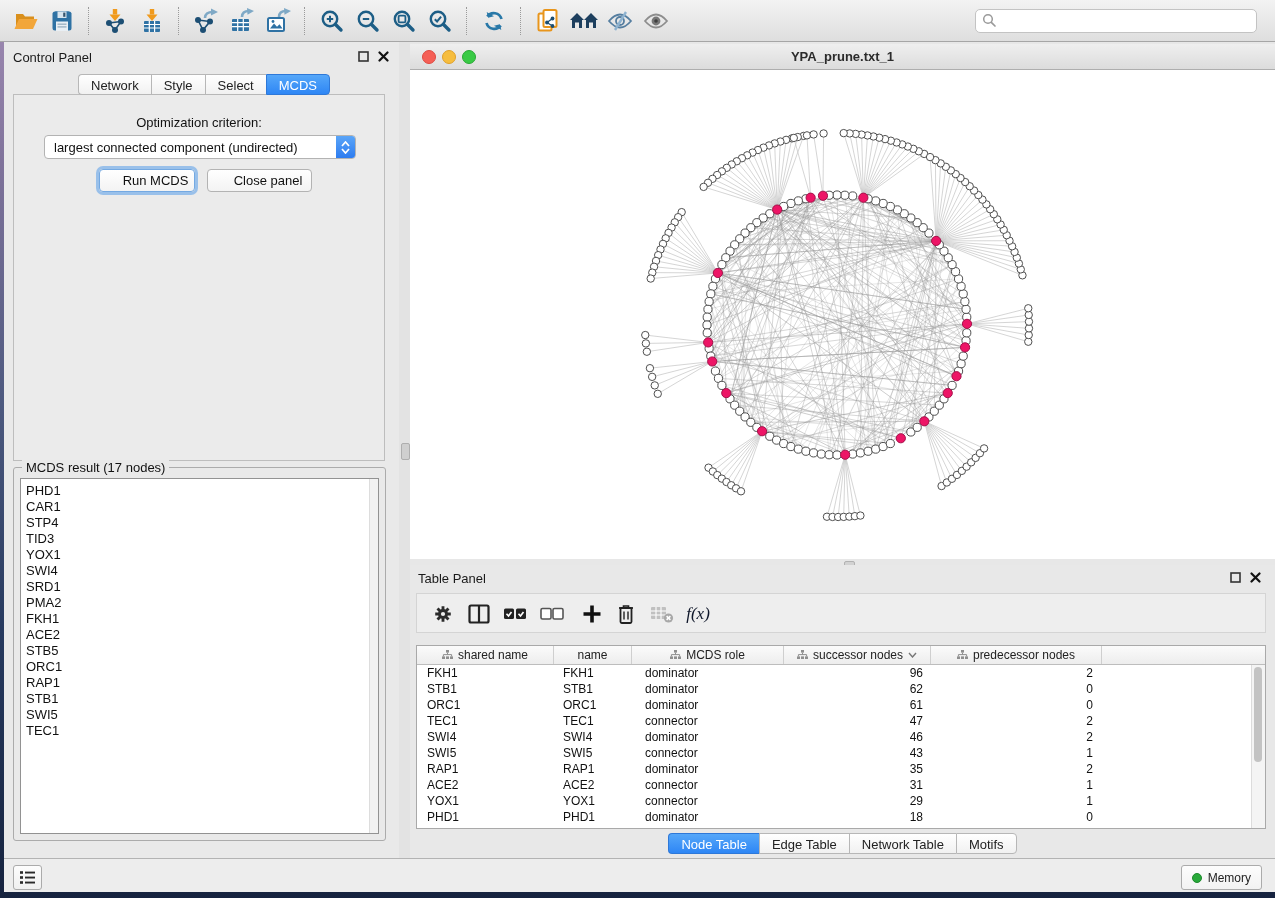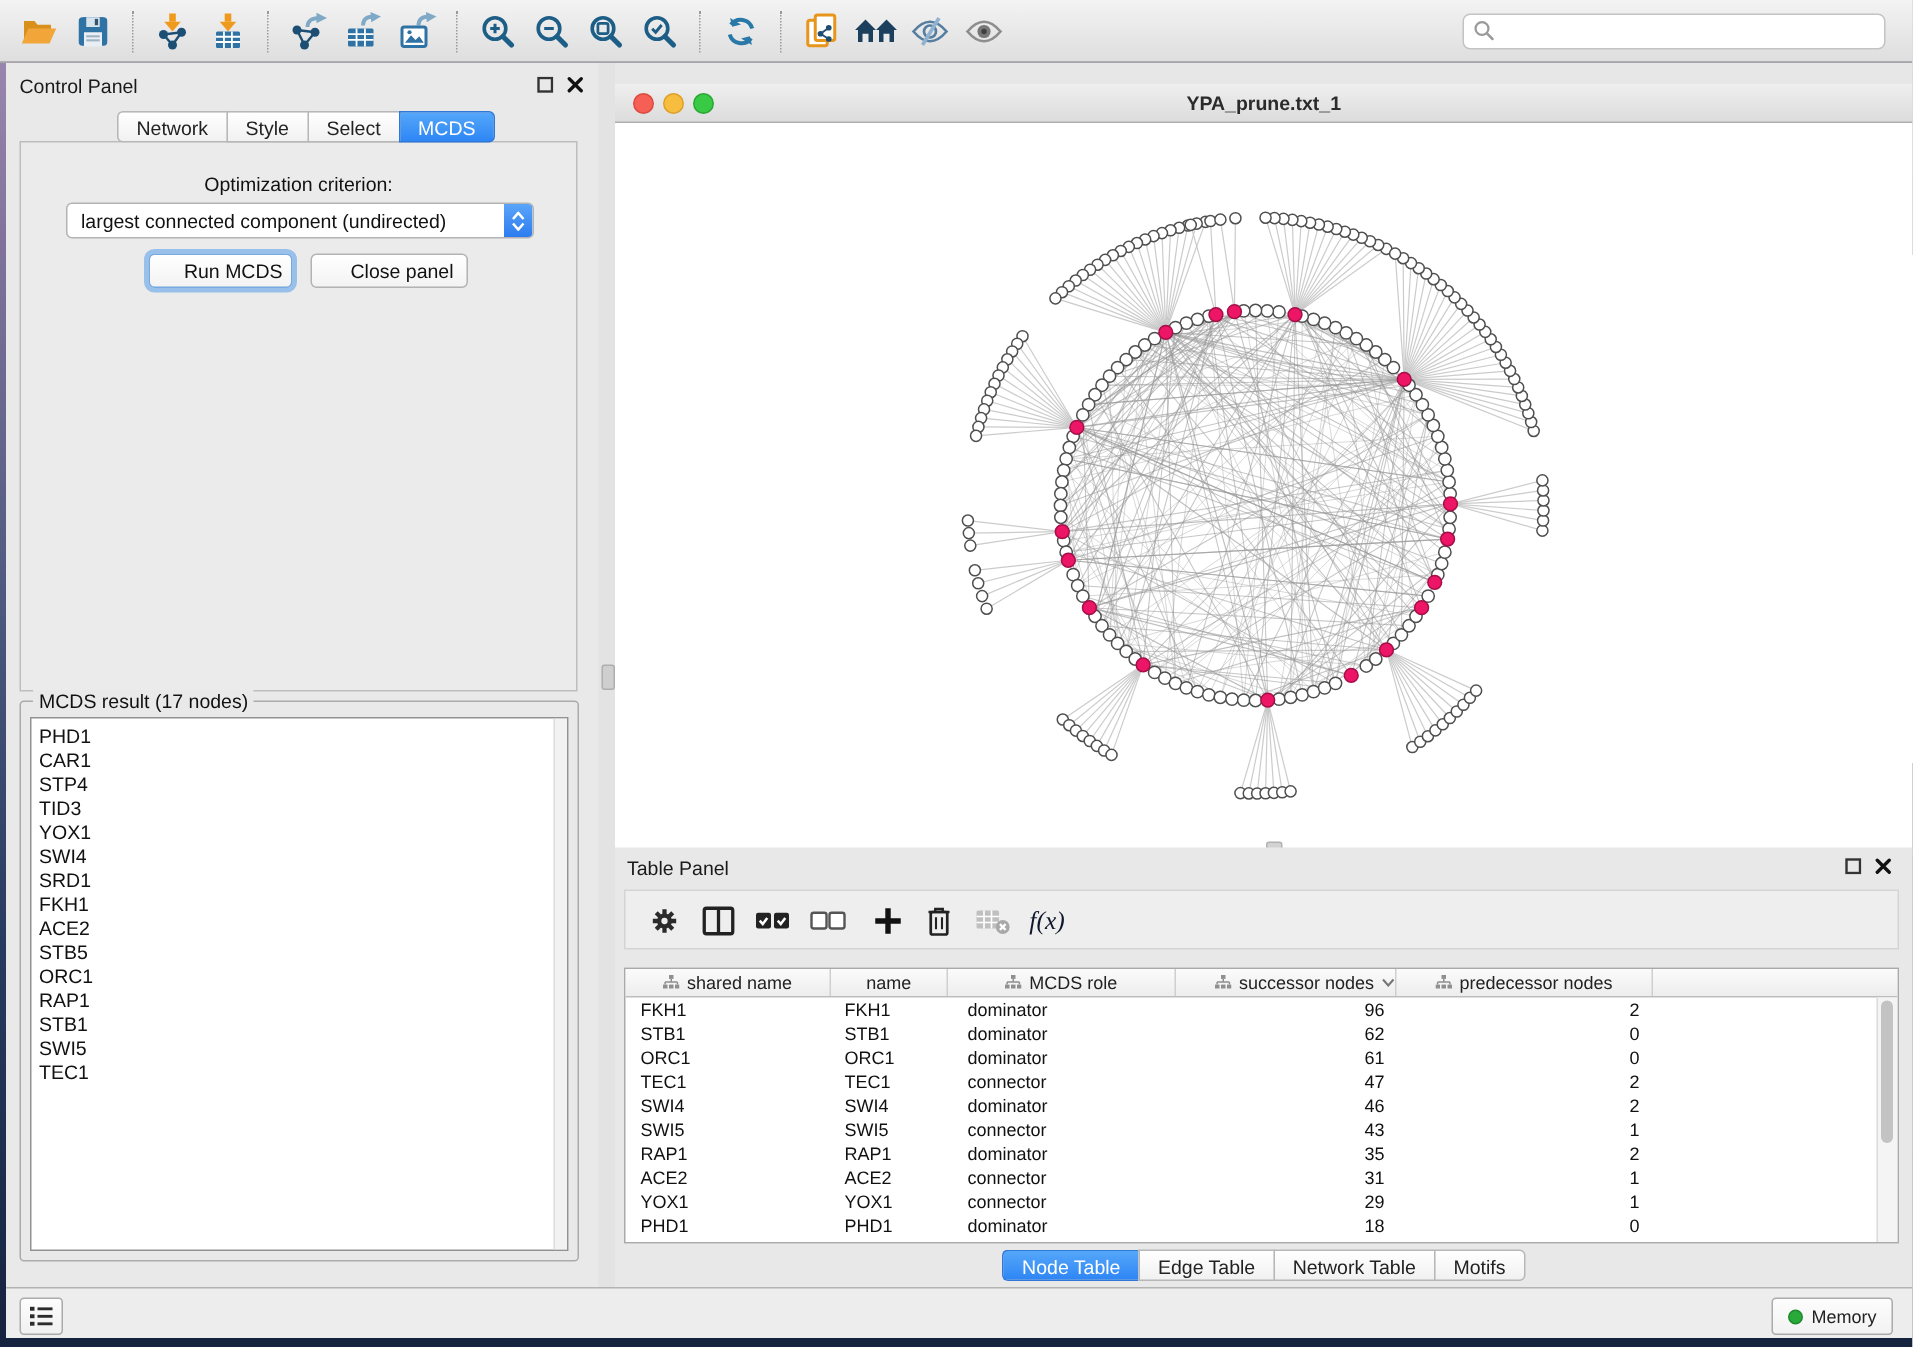--- a/index.html
+++ b/index.html
@@ -43,21 +43,21 @@
   #result-label{position:absolute;left:8px;top:-8px;background:#e9e9e9;padding:0 4px;font-size:13px;color:#111;}
   #result-list{position:absolute;left:6px;top:10px;right:6px;bottom:6px;background:#fff;border:1px solid #929292;overflow:hidden;}
   .mcds-item{font-size:13px;color:#111;line-height:16px;padding-left:5px;}
   #result-scroll{position:absolute;top:0;right:0;width:8px;height:100%;background:#f2f2f2;border-left:1px solid #ddd;}
   
   #vsplit{position:absolute;left:395px;top:0;width:11px;height:816px;background:#e3e3e3;}
   #vsplit .handle{position:absolute;left:2px;top:401px;width:7px;height:15px;background:#cfcfcf;border:1px solid #aeaeae;border-radius:2px;}
   
   #rightcol{position:absolute;left:406px;top:0;right:0;height:816px;}
   
-  #netframe{position:absolute;left:0;top:14px;right:0;height:515px;}
+  #netframe{position:absolute;left:0;top:2px;right:0;height:515px;}
   #net-titlebar{position:absolute;left:0;top:0;right:0;height:25px;background:linear-gradient(#efefef,#dcdcdc);
     border-bottom:1px solid #aeaeae;display:flex;align-items:center;}
   #net-title{position:absolute;width:100%;text-align:center;font-size:13px;font-weight:600;color:#2b2b2b;}
   .tlight{width:14px;height:14px;border-radius:50%;flex:0 0 auto;box-sizing:border-box;}
   #net-canvas{position:absolute;left:0;top:26px;right:0;bottom:0;background:#fff;}
   
   #hsplit-handle{position:absolute;left:434px;top:519px;width:9px;height:6px;background:#d2d2d2;border:1px solid #b2b2b2;border-radius:2px;}
   
   #table-panel{position:absolute;left:0;top:523px;right:0;height:293px;background:#e8e8e8;}
   #tp-toolbar{position:absolute;left:6px;top:28px;right:9px;height:40px;background:#eeeeee;border:1px solid #d4d4d4;box-sizing:border-box;}
@@ -278,20 +278,21 @@
         <div id="result-label">MCDS result (17 nodes)</div>
         <div id="result-list">
           <div style="padding-top:4px;">
             <div class="mcds-item">PHD1</div>
             <div class="mcds-item">CAR1</div>
             <div class="mcds-item">STP4</div>
             <div class="mcds-item">TID3</div>
             <div class="mcds-item">YOX1</div>
             <div class="mcds-item">SWI4</div>
             <div class="mcds-item">SRD1</div>
+            <div class="mcds-item">PMA2</div>
             <div class="mcds-item">FKH1</div>
             <div class="mcds-item">ACE2</div>
             <div class="mcds-item">STB5</div>
             <div class="mcds-item">ORC1</div>
             <div class="mcds-item">RAP1</div>
             <div class="mcds-item">STB1</div>
             <div class="mcds-item">SWI5</div>
             <div class="mcds-item">TEC1</div>
           </div>
           <div id="result-scroll"></div>
@@ -1025,21 +1026,21 @@
             <div class="hcell c2" style="padding:0;justify-content:center;">
               <svg width="11" height="10" viewBox="0 0 11 10">
                   <rect x="4" y="0" width="3" height="2.6" fill="#8f8f8f"></rect>
                   <path d="M5.5 2.6 V4.6 M1.4 4.6 H9.6 M1.4 4.6 V6.4 M9.6 4.6 V6.4" stroke="#8f8f8f" stroke-width="1"></path>
                   <rect x="0" y="6.4" width="3" height="2.6" fill="#8f8f8f"></rect>
                   <rect x="4" y="6.4" width="3" height="2.6" fill="#8f8f8f"></rect>
                   <rect x="8" y="6.4" width="3" height="2.6" fill="#8f8f8f"></rect>
                 </svg>
               <span>MCDS role</span>
             </div>
-            <div class="hcell c3" style="padding:0;justify-content:flex-end;text-align:center;">
+            <div class="hcell c3" style="padding:0;justify-content:center;text-align:center;">
               <svg width="11" height="10" viewBox="0 0 11 10">
                   <rect x="4" y="0" width="3" height="2.6" fill="#8f8f8f"></rect>
                   <path d="M5.5 2.6 V4.6 M1.4 4.6 H9.6 M1.4 4.6 V6.4 M9.6 4.6 V6.4" stroke="#8f8f8f" stroke-width="1"></path>
                   <rect x="0" y="6.4" width="3" height="2.6" fill="#8f8f8f"></rect>
                   <rect x="4" y="6.4" width="3" height="2.6" fill="#8f8f8f"></rect>
                   <rect x="8" y="6.4" width="3" height="2.6" fill="#8f8f8f"></rect>
                 </svg>
               <span>successor nodes</span>
               <svg width="9" height="6" viewBox="0 0 9 6">
                   <path d="M1 1 L4.5 5 L8 1" stroke="#777" stroke-width="1.4" fill="none"></path>

